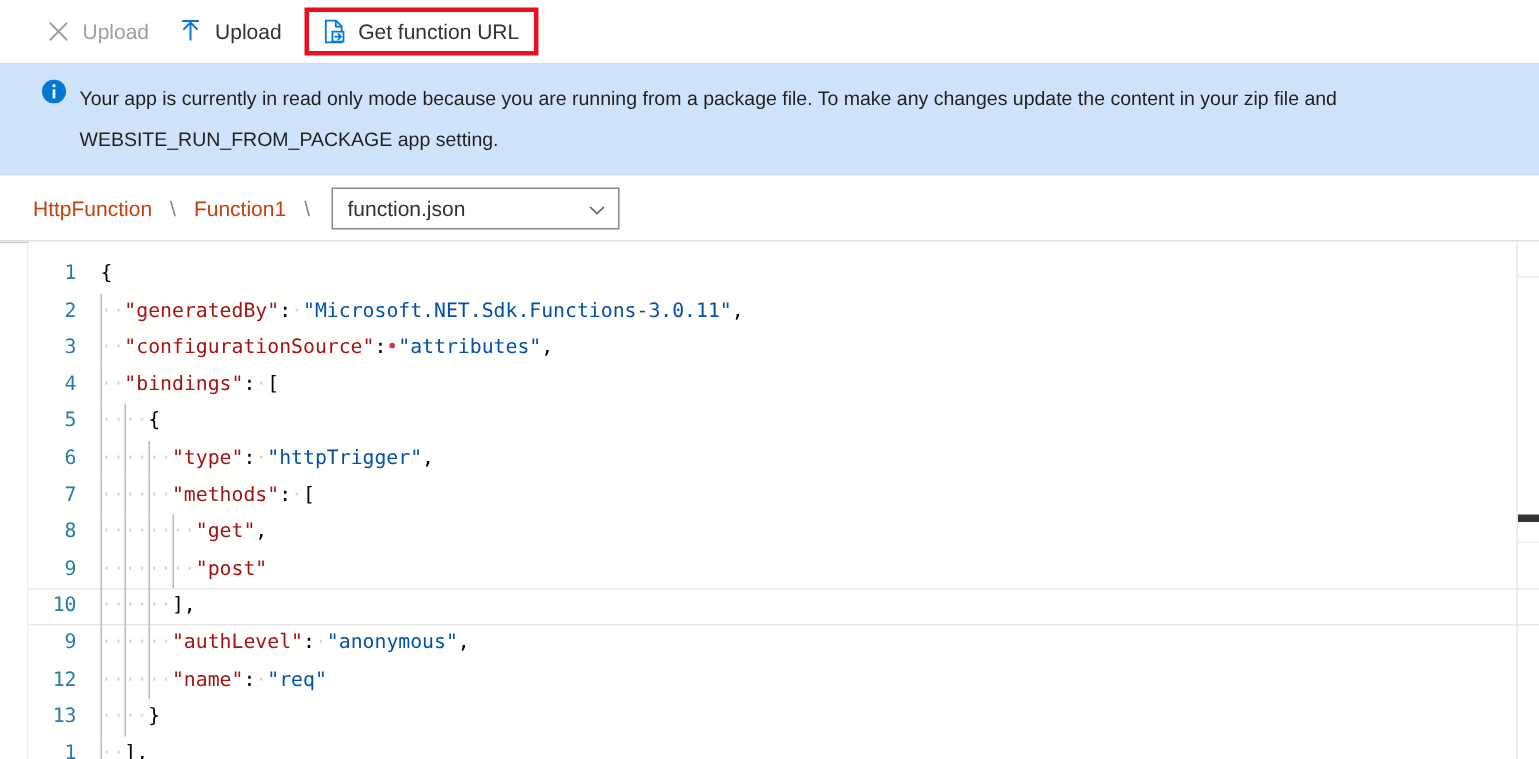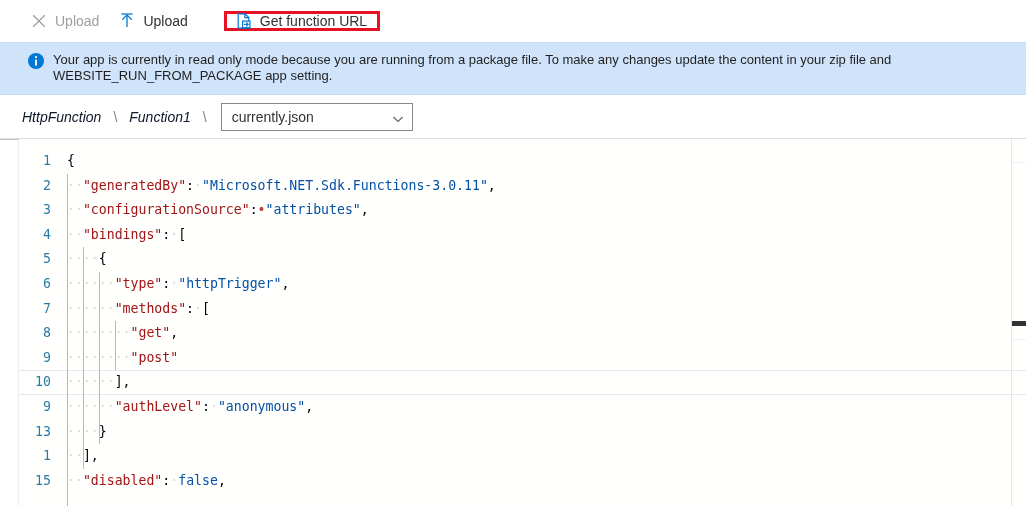--- a/index.html
+++ b/index.html
@@ -53,22 +53,22 @@
     justify-content: center;
     flex: 0 0 auto;
   }
   .tb-ico svg { display: block; }
   .tb-label { line-height: 1; padding-bottom: 1px; }
 
   .tb-item.highlighted {
     border: 3px solid #e81123;
     background: #ffffff;
     padding: 0 10px 0 8px;
-    height: 20px;
-    margin-left: 21px;
+    height: 32px;
+    margin-left: 0;
     box-sizing: border-box;
   }
 
   
   .banner {
     background: #cfe4fa;
     min-height: 48px;
     display: flex;
     align-items: flex-start;
     padding: 9px 16px 10px 28px;
@@ -78,42 +78,41 @@
   }
   .banner-ico {
     width: 16px;
     height: 16px;
     flex: 0 0 auto;
     margin-top: 1px;
     margin-right: 9px;
   }
   .banner-text {
     font-size: 13px;
-    line-height: 16px;
+    line-height: 27px;
     color: #201f1e;
     max-width: 970px;
   }
 
   
   .crumbrow {
     height: 44px;
     display: flex;
     align-items: center;
     padding-left: 18px;
     box-sizing: border-box;
     background: #ffffff;
     border-bottom: 1px solid #e1dfdd;
   }
   .crumb {
     font-size: 14px;
-    color: #0f172a;
+    color: #c2410c;
     padding: 3px 4px;
     cursor: pointer;
     white-space: nowrap;
-    font-style: italic;
   }
   .crumb-sep {
     font-size: 14px;
     color: #8a8886;
     margin: 0 8px;
     user-select: none;
   }
   .filesel {
     width: 192px;
     height: 28px;
@@ -296,21 +295,21 @@
   </span>
   <div class="banner-text">Your app is currently in read only mode because you are running from a package file. To make any changes update the content in your zip file and WEBSITE_RUN_FROM_PACKAGE app setting.</div>
 </div>
 
 <div class="crumbrow">
   <span class="crumb">HttpFunction</span>
   <span class="crumb-sep">\</span>
   <span class="crumb">Function1</span>
   <span class="crumb-sep">\</span>
   <div class="filesel">
-    <span class="filesel-val">currently.json</span>
+    <span class="filesel-val">function.json</span>
     <span class="chev">
       <svg viewBox="0 0 12 12" width="12" height="12">
         <path d="M1.4 4 L6 8.4 L10.6 4" fill="none" stroke="#605e5c" stroke-width="1.1"></path>
       </svg>
     </span>
   </div>
 </div>
 
 <div class="editor-wrap">
   <div class="editor-topline"></div>
@@ -321,20 +320,21 @@
         <div class="ln-row"><span class="ln-num">2</span><span class="ln-code"><span class="ws">··</span><span class="k">"generatedBy"</span><span class="p">:</span><span class="ws">·</span><span class="s">"Microsoft.NET.Sdk.Functions-3.0.11"</span><span class="p">,</span></span></div>
         <div class="ln-row"><span class="ln-num">3</span><span class="ln-code"><span class="ws">··</span><span class="k">"configurationSource"</span><span class="p">:</span><span class="wsr">•</span><span class="s">"attributes"</span><span class="p">,</span></span></div>
         <div class="ln-row"><span class="ln-num">4</span><span class="ln-code"><span class="ws">··</span><span class="k">"bindings"</span><span class="p">:</span><span class="ws">·</span><span class="p">[</span></span></div>
         <div class="ln-row"><span class="ln-num">5</span><span class="ln-code"><span class="ws">····</span><span class="p">{</span></span></div>
         <div class="ln-row"><span class="ln-num">6</span><span class="ln-code"><span class="ws">······</span><span class="k">"type"</span><span class="p">:</span><span class="ws">·</span><span class="s">"httpTrigger"</span><span class="p">,</span></span></div>
         <div class="ln-row"><span class="ln-num">7</span><span class="ln-code"><span class="ws">······</span><span class="k">"methods"</span><span class="p">:</span><span class="ws">·</span><span class="p">[</span></span></div>
         <div class="ln-row"><span class="ln-num">8</span><span class="ln-code"><span class="ws">········</span><span class="k">"get"</span><span class="p">,</span></span></div>
         <div class="ln-row"><span class="ln-num">9</span><span class="ln-code"><span class="ws">········</span><span class="k">"post"</span></span></div>
         <div class="ln-row cur"><span class="ln-num">10</span><span class="ln-code"><span class="ws">······</span><span class="p">],</span></span></div>
         <div class="ln-row"><span class="ln-num">9</span><span class="ln-code"><span class="ws">······</span><span class="k">"authLevel"</span><span class="p">:</span><span class="ws">·</span><span class="s">"anonymous"</span><span class="p">,</span></span></div>
+        <div class="ln-row"><span class="ln-num">12</span><span class="ln-code"><span class="ws">······</span><span class="k">"name"</span><span class="p">:</span><span class="ws">·</span><span class="s">"req"</span></span></div>
         <div class="ln-row"><span class="ln-num">13</span><span class="ln-code"><span class="ws">····</span><span class="p">}</span></span></div>
         <div class="ln-row"><span class="ln-num">1</span><span class="ln-code"><span class="ws">··</span><span class="p">],</span></span></div>
         <div class="ln-row"><span class="ln-num">15</span><span class="ln-code"><span class="ws">··</span><span class="k">"disabled"</span><span class="p">:</span><span class="ws">·</span><span class="b">false</span><span class="p">,</span></span></div>
       </div>
     <div class="guides" id="guides">
         <div class="guide" style="left: 2px; top: 24.6px; height: 24.6px;"></div>
         <div class="guide" style="left: 2px; top: 49.2px; height: 24.6px;"></div>
         <div class="guide" style="left: 2px; top: 73.8px; height: 24.6px;"></div>
         <div class="guide" style="left: 2px; top: 98.4px; height: 24.6px;"></div>
         <div class="guide" style="left: 17.88px; top: 98.4px; height: 24.6px;"></div>

